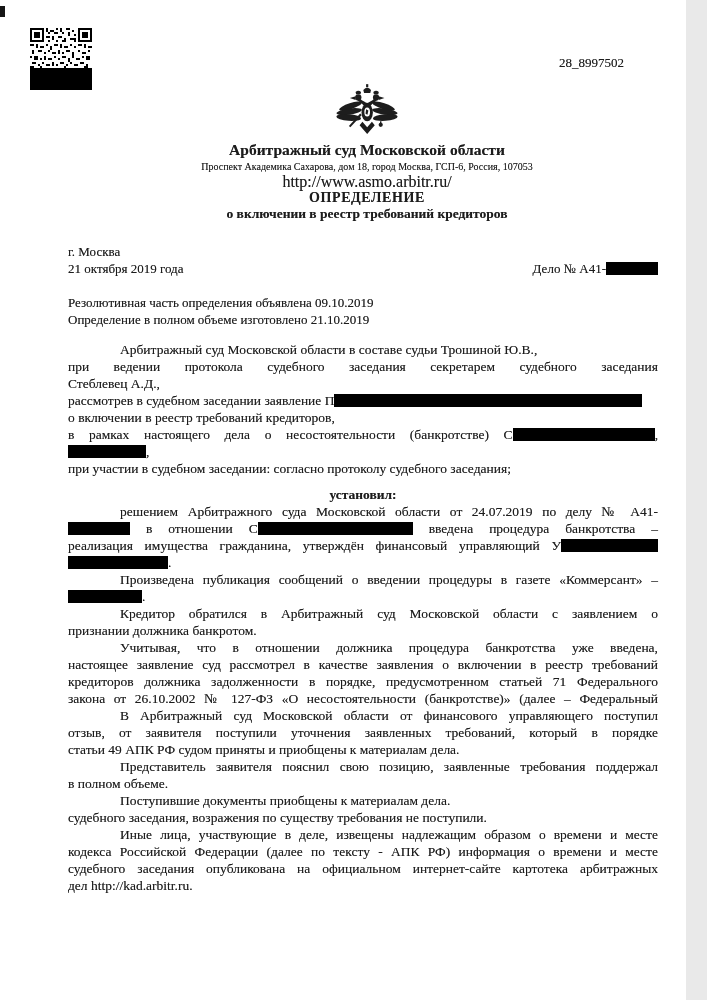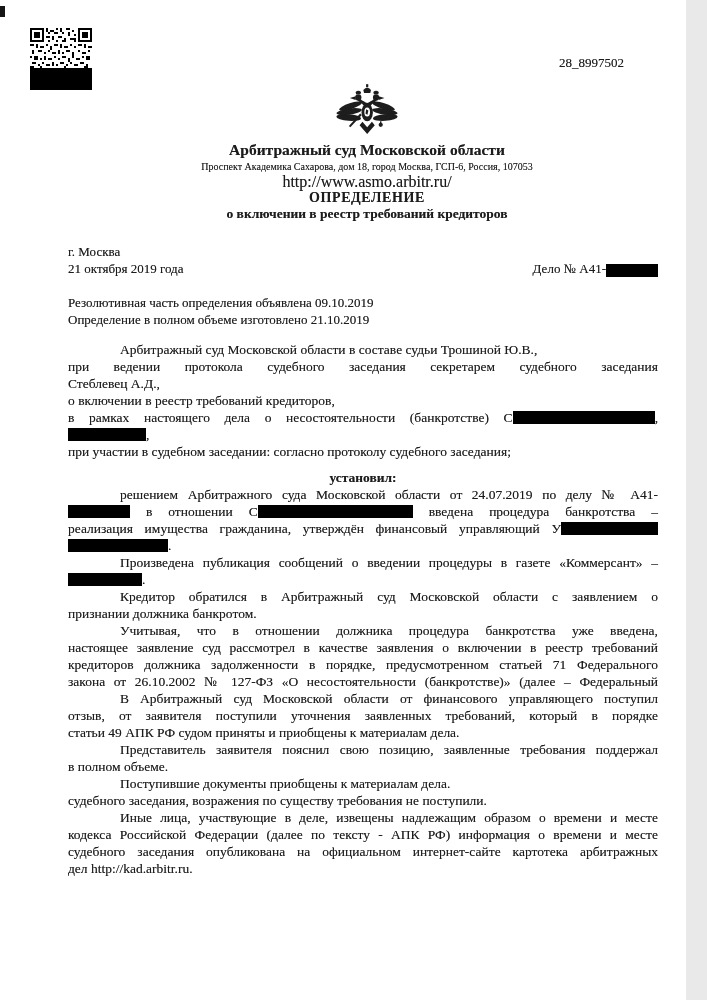--- a/index.html
+++ b/index.html
@@ -14,21 +14,21 @@
   .doc-number{position:absolute;top:55px;right:62px;font-size:13px;}
   .header{position:absolute;top:84px;left:72px;width:590px;text-align:center;}
   .eagle{display:block;margin:0 auto;width:64px;height:57px;}
   .court-name{font-weight:bold;font-size:15.5px;line-height:18px;}
   .address{font-size:10px;line-height:15px;}
   .website{font-size:16px;line-height:15px;}
   .doc-type{font-weight:bold;font-size:14px;line-height:17px;letter-spacing:.6px;}
   .doc-subtitle{font-weight:bold;font-size:13.5px;line-height:16px;}
   .meta{position:absolute;top:243px;left:68px;width:590px;font-size:13px;line-height:17px;}
   .date-row{display:flex;justify-content:space-between;align-items:center;}
-  .case-group{display:flex;align-items:flex-end;margin-left:32px;}
+  .case-group{display:flex;align-items:center;margin-left:32px;}
   .meta-spacer{height:17px;}
   .body-text{position:absolute;top:341px;left:68px;width:590px;font-size:13.5px;line-height:17px;}
   .line{min-height:17px;text-align:left;}
   .line.indent{text-indent:52px;}
   .line.stretch{text-align:justify;text-align-last:justify;text-justify:inter-word;}
   .redact{display:inline-block;background:#000;height:13px;vertical-align:-2px;}
   .ustanovil{font-weight:bold;text-align:center;margin-top:9px;min-height:17px;}
 </style>
 </head>
 <body>
@@ -101,20 +101,21 @@
     <div class="meta-spacer"></div>
     <div>Резолютивная часть определения объявлена 09.10.2019</div>
     <div>Определение в полном объеме изготовлено 21.10.2019</div>
   </div>
 
   <div class="body-text">
     <div id="lines-before">
         <div class="line indent"><span>Арбитражный суд Московской области в составе судьи Трошиной Ю.В.,</span></div>
         <div class="line stretch"><span>при ведении протокола судебного заседания секретарем судебного заседания</span></div>
         <div class="line"><span>Стеблевец А.Д.,</span></div>
+        <div class="line"><span>рассмотрев в судебном заседании заявление П</span><span class="redact" style="width: 308px;"></span></div>
         <div class="line"><span>о включении в реестр требований кредиторов,</span></div>
         <div class="line stretch"><span>в рамках настоящего дела о несостоятельности (банкротстве) С</span><span class="redact" style="width: 142px;"></span><span>,</span></div>
         <div class="line"><span class="redact" style="width: 78px;"></span><span>,</span></div>
         <div class="line"><span>при участии в судебном заседании: согласно протоколу судебного заседания;</span></div>
       </div>
     <div class="ustanovil">установил:</div>
     <div id="lines-after">
         <div class="line indent stretch"><span>решением Арбитражного суда Московской области от 24.07.2019 по делу № А41-</span></div>
         <div class="line stretch"><span class="redact" style="width: 62px;"></span><span> в отношении С</span><span class="redact" style="width: 155px;"></span><span> введена процедура банкротства –</span></div>
         <div class="line stretch"><span>реализация имущества гражданина, утверждён финансовый управляющий У</span><span class="redact" style="width: 97px;"></span></div>

